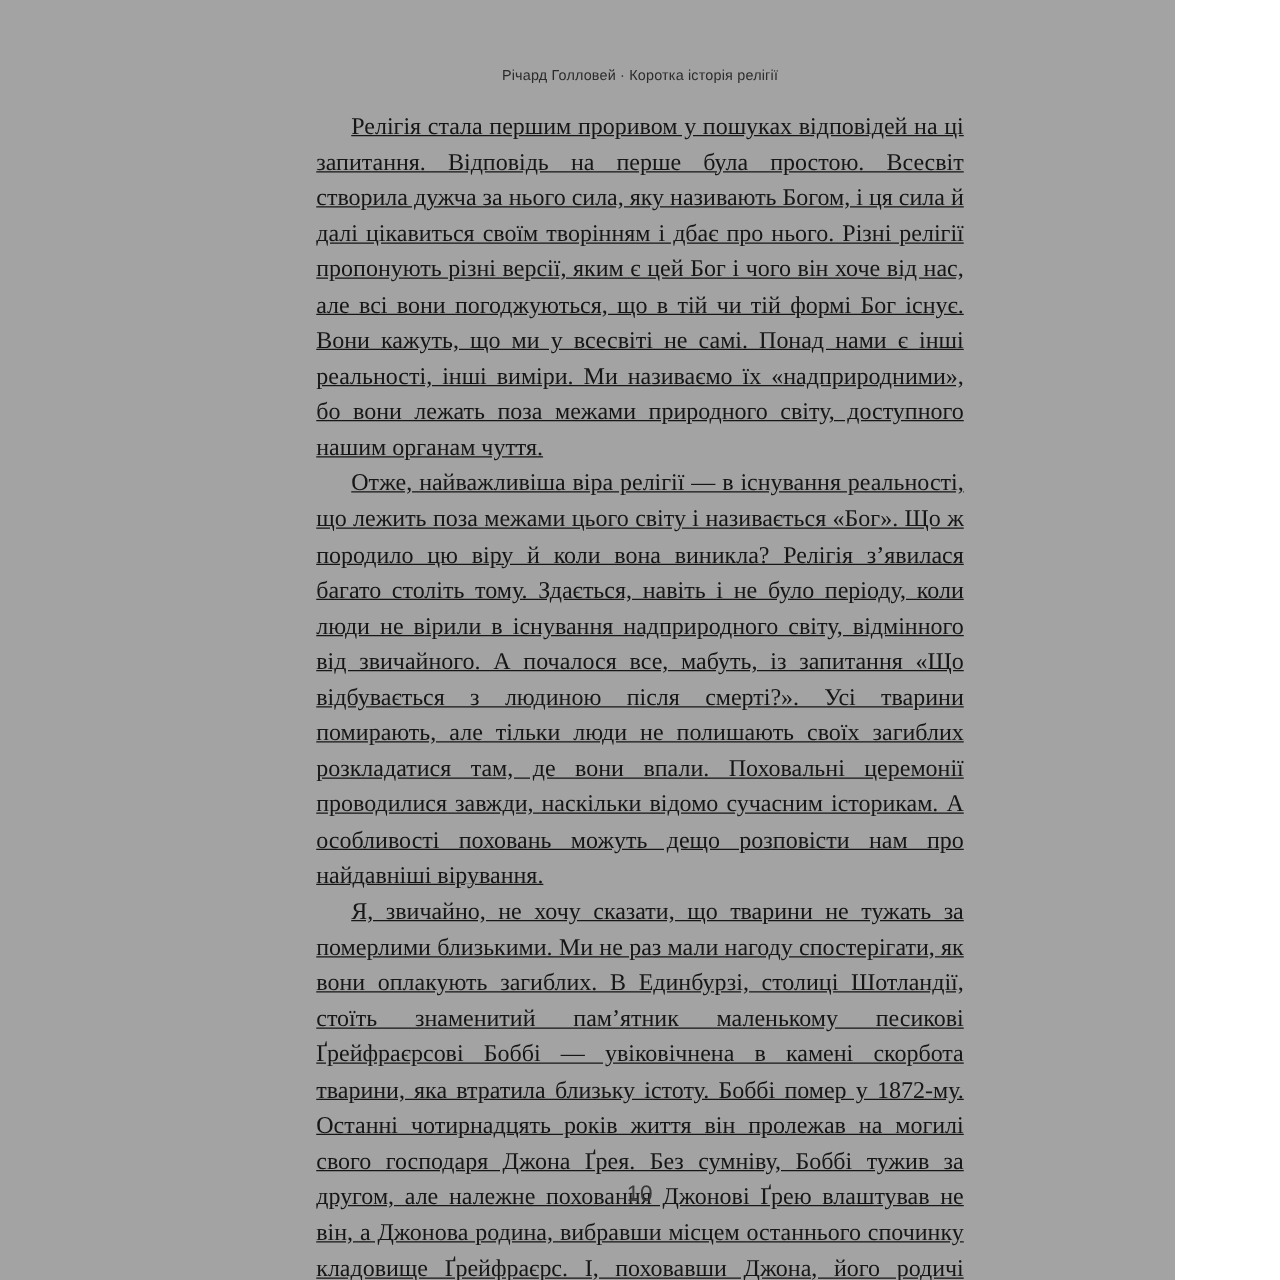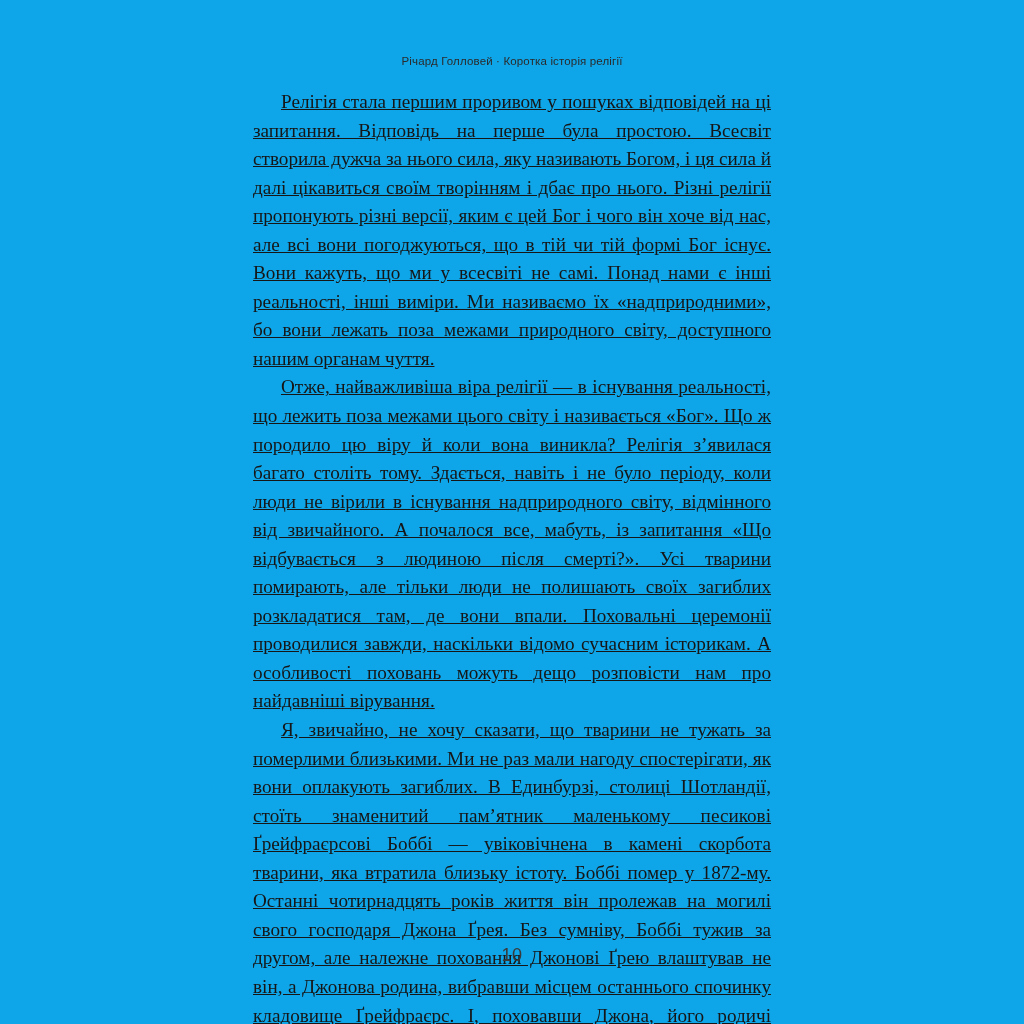--- a/index.html
+++ b/index.html
@@ -10,23 +10,23 @@
     width: 1024px;
     height: 1024px;
     background: #ffffff;
     font-family: "Liberation Serif", "DejaVu Serif", serif;
     color: #1a1a1a;
     overflow: hidden;
   }
 
   .page {
     position: relative;
-    width: 1024px;
+    width: 940px;
     height: 1024px;
-    background: #0ea5e9;
+    background: #a3a3a3;
   }
 
   .running-head {
     position: absolute;
     top: 55px;
     left: 0;
     width: 1024px;
     text-align: center;
     font-family: "Liberation Sans", "DejaVu Sans", sans-serif;
     font-size: 11.5px;

